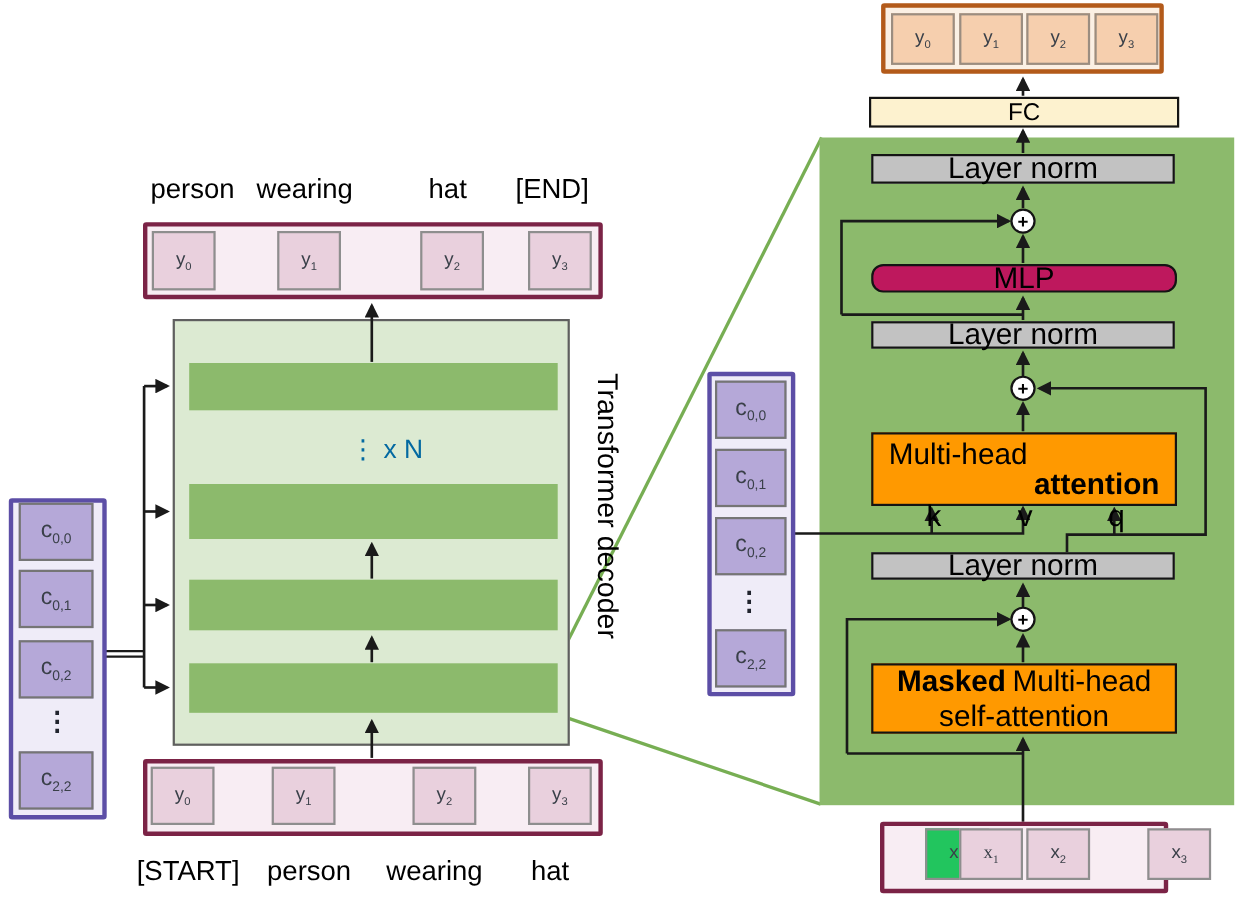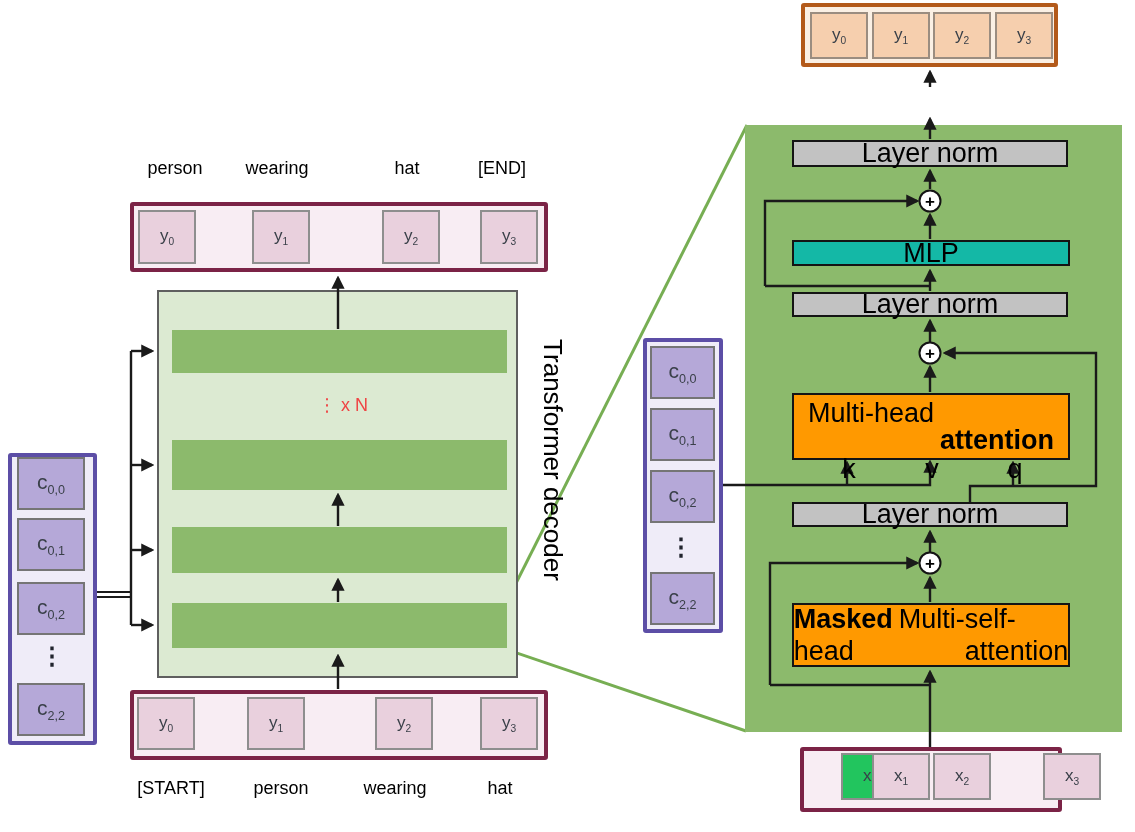--- a/index.html
+++ b/index.html
@@ -14,27 +14,27 @@
   .frame { position:absolute; z-index:3; border-style:solid; border-width:4px; border-radius:3px; }
   .block {
     position:absolute; z-index:3; display:flex; align-items:center; justify-content:center;
     border:2px solid #141414; font-size:27px; color:#000;
   }
   .tok {
     position:absolute; z-index:4; display:flex; align-items:center; justify-content:center;
     border:2px solid #8e8e8e; font-size:17px; color:#3a4049;
   }
   .tok sub { font-size:0.60em; }
-  .word { position:absolute; z-index:3; transform:translateX(-50%); font-size:18px; color:#000; white-space:nowrap; }
+  .word { position:absolute; z-index:3; transform:translateX(-50%); font-size:25px; color:#000; white-space:nowrap; }
   .cdots { position:absolute; z-index:4; transform:translate(-50%,-50%); font-size:24px; font-weight:bold; color:#21242e; letter-spacing:0; }
   #td-label {
     position:absolute; z-index:3; left:552px; top:460px; transform:translate(-50%,-50%) rotate(90deg);
     font-size:26px; color:#000; white-space:nowrap;
   }
-  #xn-label { position:absolute; z-index:3; left:318px; top:394px; font-size:18px; color:#ef4444; white-space:nowrap; }
+  #xn-label { position:absolute; z-index:3; left:318px; top:394px; font-size:24px; color:#0369a1; white-space:nowrap; }
   .attn-row1 { display:flex; justify-content:center; width:100%; }
   .kvq { position:relative; width:100%; height:26px; }
   .kvq span { position:absolute; transform:translateX(-50%); top:-2px; }
   .bold { font-weight:bold;margin-top:27px; }
   .sp-l { margin-left:6px; }
 </style>
 </head>
 <body>
 
 <div id="canvas">
@@ -107,50 +107,51 @@
   <div class="tok" style="left:872px;top:12px;width:54px;height:43px;background:#f6cfae;border-color:#9b8d80;">
       <span><span>y</span><sub>1</sub></span>
     </div>
   <div class="tok" style="left:933px;top:12px;width:54px;height:43px;background:#f6cfae;border-color:#9b8d80;">
       <span><span>y</span><sub>2</sub></span>
     </div>
   <div class="tok" style="left:995px;top:12px;width:54px;height:43px;background:#f6cfae;border-color:#9b8d80;">
       <span><span>y</span><sub>3</sub></span>
     </div>
 
+  <div class="block" style="left:790px;top:88px;width:278px;height:24px;background:#fdf2cf;font-size:22px;">FC</div>
   <div class="block" style="left:792px;top:140px;width:272px;height:23px;background:#c2c2c2;">Layer norm</div>
-  <div class="block" style="left:792px;top:240px;width:274px;height:22px;background:#14b8a6;">MLP</div>
+  <div class="block" style="left:792px;top:240px;width:274px;height:22px;background:#be185d;border-radius:11px;">MLP</div>
   <div class="block" style="left:792px;top:292px;width:272px;height:21px;background:#c2c2c2;">Layer norm</div>
 
   <div class="block" style="left:792px;top:393px;width:274px;height:60px;background:#ff9900;flex-direction:column;justify-content:flex-start;padding-top:3px;">
     <div class="attn-row1">
       <span>Multi-head</span>
         <span class="bold sp-l">attention</span>
     </div>
     <div class="kvq">
       <span style="left:55px;">k</span>
       <span style="left:138px;">v</span>
       <span style="left:221px;">q</span>
     </div>
   </div>
 
   <div class="block" style="left:792px;top:502px;width:272px;height:21px;background:#c2c2c2;">Layer norm</div>
 
-  <div class="block" style="left:792px;top:603px;width:274px;height:60px;background:#ff9900;flex-direction:row;line-height:1.2;">
+  <div class="block" style="left:792px;top:603px;width:274px;height:60px;background:#ff9900;flex-direction:column;line-height:1.2;">
     <div>
       <span class="bold">Masked</span><span class="sp-l">Multi-head</span>
     </div>
     <div>self-attention</div>
   </div>
 
   <div class="frame" style="left:800px;top:747px;width:254px;height:57px;border-color:#7b2346;background:#f8edf3;"></div>
   <div class="tok" style="left:841px;top:753px;width:54px;height:43px;background:#22c55e;">
       <span><span>x</span><sub>0</sub></span>
     </div>
-  <div class="tok" style="left:872px;top:753px;width:54px;height:43px;background:#e9d0dd;">
+  <div class="tok" style="left:872px;top:753px;width:54px;height:43px;background:#e9d0dd;font-family:Liberation Serif, serif;">
       <span><span>x</span><sub>1</sub></span>
     </div>
   <div class="tok" style="left:933px;top:753px;width:54px;height:43px;background:#e9d0dd;">
       <span><span>x</span><sub>2</sub></span>
     </div>
   <div class="tok" style="left:995px;top:753px;width:54px;height:43px;background:#e9d0dd;margin-left:48px;">
       <span><span>x</span><sub>3</sub></span>
     </div>
 
   <span class="word" style="left:175px;top:158px;">person</span>

